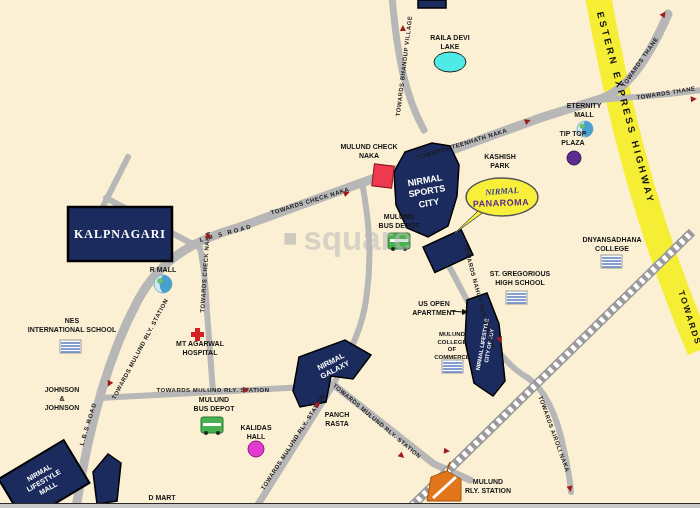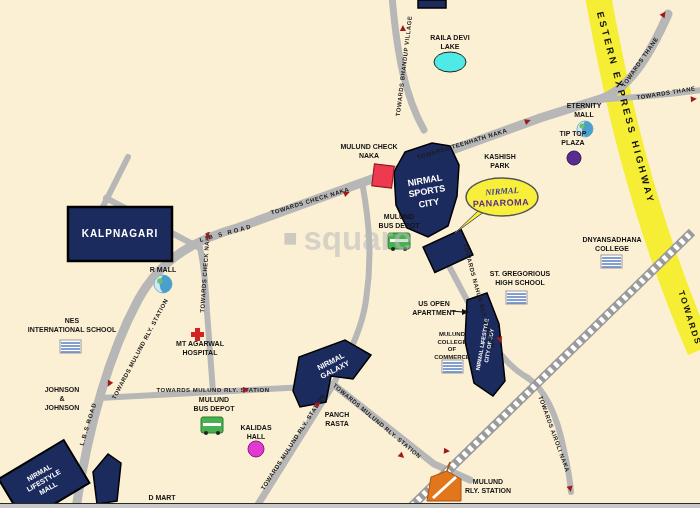--- a/index.html
+++ b/index.html
@@ -170,21 +170,21 @@
 JOHNSON</div>
       <div class="map-label lbl" style="left: 214px; top: 405px; transform: translate(-50%, -50%) rotate(0deg);">MULUND
 BUS DEPOT</div>
       <div class="map-label lbl" style="left: 256px; top: 433px; transform: translate(-50%, -50%) rotate(0deg);">KALIDAS
 HALL</div>
       <div class="map-label lbl" style="left: 337px; top: 420px; transform: translate(-50%, -50%) rotate(0deg);">PANCH
 RASTA</div>
       <div class="map-label lbl" style="left: 162px; top: 498px; transform: translate(-50%, -50%) rotate(0deg);">D MART</div>
       <div class="map-label lbl" style="left: 488px; top: 487px; transform: translate(-50%, -50%) rotate(0deg);">MULUND
 RLY. STATION</div>
-      <div class="map-label bld" style="left: 120px; top: 234px; transform: translate(-50%, -50%) rotate(0deg); font-size: 10px; letter-spacing: 1px;">KALPNAGARI</div>
+      <div class="map-label bld" style="left: 120px; top: 234px; transform: translate(-50%, -50%) rotate(0deg); font-size: 12px; letter-spacing: 1px; font-family: Liberation Serif, serif;">KALPNAGARI</div>
       <div class="map-label bld" style="left: 427px; top: 192px; transform: translate(-50%, -50%) rotate(-10deg); font-size: 9px;">NIRMAL
 SPORTS
 CITY</div>
       <div class="map-label bld" style="left: 333px; top: 366px; transform: translate(-50%, -50%) rotate(-27deg); font-size: 7.5px;">NIRMAL
 GALAXY</div>
       <div class="map-label bld" style="left: 44px; top: 481px; transform: translate(-50%, -50%) rotate(-30deg); font-size: 7px;">NIRMAL
 LIFESTYLE
 MALL</div>
       <div class="map-label bld" style="left: 486px; top: 345px; transform: translate(-50%, -50%) rotate(-80deg); font-size: 5.5px;">NIRMAL LIFESTYLE
 CITY OF JOY</div>

